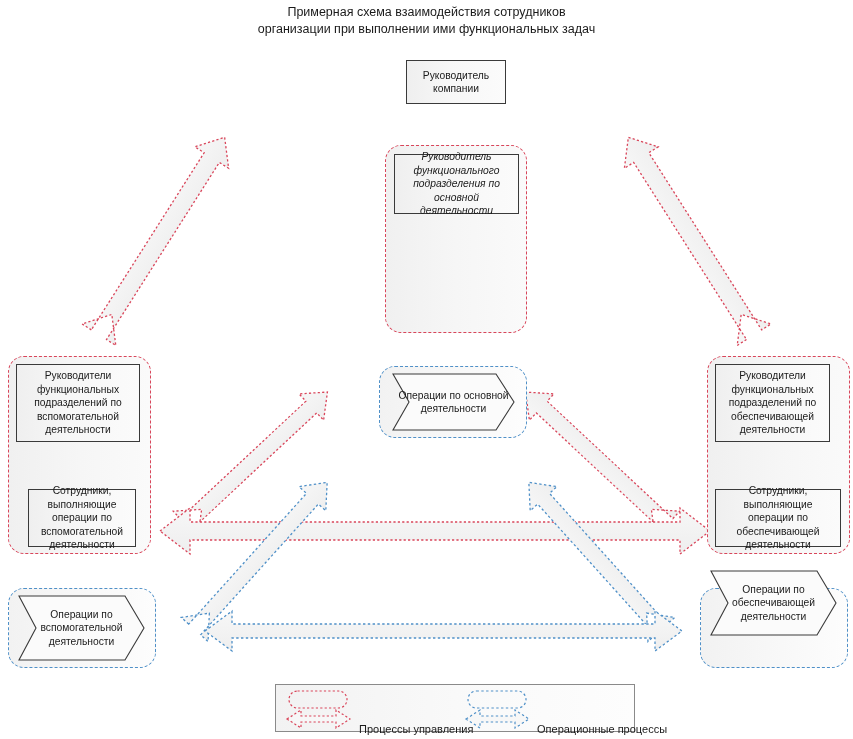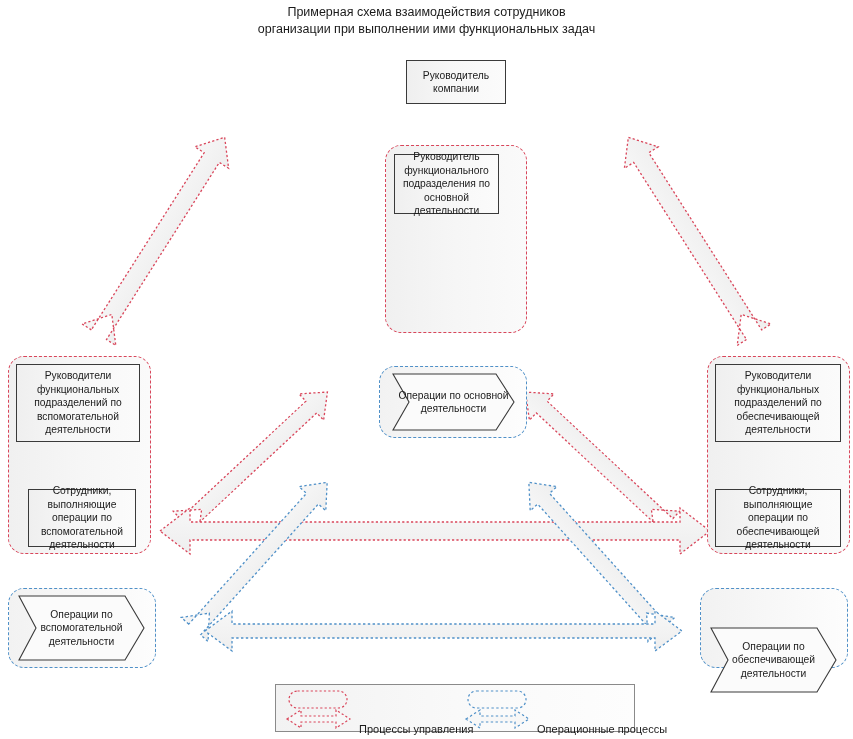--- a/index.html
+++ b/index.html
@@ -178,34 +178,34 @@
       <path d="M 777,450 L 793,471 L 784,471 L 784,479 L 793,479 L 777,500
                L 761,479 L 770,479 L 770,471 L 761,471 Z" fill="url(#agfill)" stroke="#d9455a" stroke-width="1.3" stroke-dasharray="2.2 2.2"></path>
     </g>
   </svg>
 
   <div class="pbox" style="left:406px; top:60px; width:100px; height:44px;">
     <span>Руководитель компании</span>
   </div>
 
   <div class="group-red" style="left:385px; top:145px; width:142px; height:188px;"></div>
-  <div class="pbox" style="left:394px; top:154px; width:105px; height:60px;">
+  <div class="pbox" style="left:394px; top:154px; width:125px; height:60px;font-style:italic;">
     <span>Руководитель функционального подразделения по основной деятельности</span>
   </div>
 
   <div class="group-red" style="left:8px; top:356px; width:143px; height:198px;"></div>
   <div class="pbox" style="left:16px; top:364px; width:124px; height:78px;">
     <span>Руководители функциональных подразделений по вспомогательной деятельности</span>
   </div>
   <div class="pbox" style="left:16px; top:489px; width:108px; height:58px;margin-left:12px;">
     <span>Сотрудники, выполняющие операции по вспомогательной деятельности</span>
   </div>
 
   <div class="group-red" style="left:707px; top:356px; width:143px; height:198px;"></div>
-  <div class="pbox" style="left:715px; top:364px; width:126px; height:78px;">
+  <div class="pbox" style="left:715px; top:364px; width:115px; height:78px;">
     <span>Руководители функциональных подразделений по обеспечивающей деятельности</span>
   </div>
   <div class="pbox" style="left:715px; top:489px; width:126px; height:58px;">
     <span>Сотрудники, выполняющие операции по обеспечивающей деятельности</span>
   </div>
 
   <div class="group-blue" style="left:379px; top:366px; width:148px; height:72px;"></div>
   <div class="chev" style="left:392px; top:373px; width:123px; height:58px;">
     <svg viewBox="0 0 123 58" width="123" height="58">
       <path d="M 1,1 L 104,1 L 122,29 L 104,57 L 1,57 L 17,29 Z" fill="#fbfbfb" stroke="#3a3a3a" stroke-width="1.1"></path>
@@ -215,21 +215,21 @@
 
   <div class="group-blue" style="left:8px; top:588px; width:148px; height:80px;"></div>
   <div class="chev" style="left:18px; top:595px; width:127px; height:66px;">
     <svg viewBox="0 0 127 66" width="127" height="66">
       <path d="M 1,1 L 107,1 L 126,33 L 107,65 L 1,65 L 18,33 Z" fill="#fbfbfb" stroke="#3a3a3a" stroke-width="1.1"></path>
     </svg>
     <span class="lbl">Операции по вспомогательной деятельности</span>
   </div>
 
   <div class="group-blue" style="left:700px; top:588px; width:148px; height:80px;"></div>
-  <div class="chev" style="left:710px; top:627px; width:127px; height:66px;">
+  <div class="chev" style="left:710px; top:570px; width:127px; height:66px;">
     <svg viewBox="0 0 127 66" width="127" height="66">
       <path d="M 1,1 L 107,1 L 126,33 L 107,65 L 1,65 L 18,33 Z" fill="#fbfbfb" stroke="#3a3a3a" stroke-width="1.1"></path>
     </svg>
     <span class="lbl">Операции по обеспечивающей деятельности</span>
   </div>
 
   <div class="legend" style="left:275px; top:684px; width:360px; height:48px;">
     <svg width="360" height="48" viewBox="0 0 360 48">
 
       <rect x="13" y="6" width="58" height="17" rx="8.5" ry="8.5" fill="none" stroke="#d9455a" stroke-width="1.2" stroke-dasharray="2.2 2.2"></rect>

